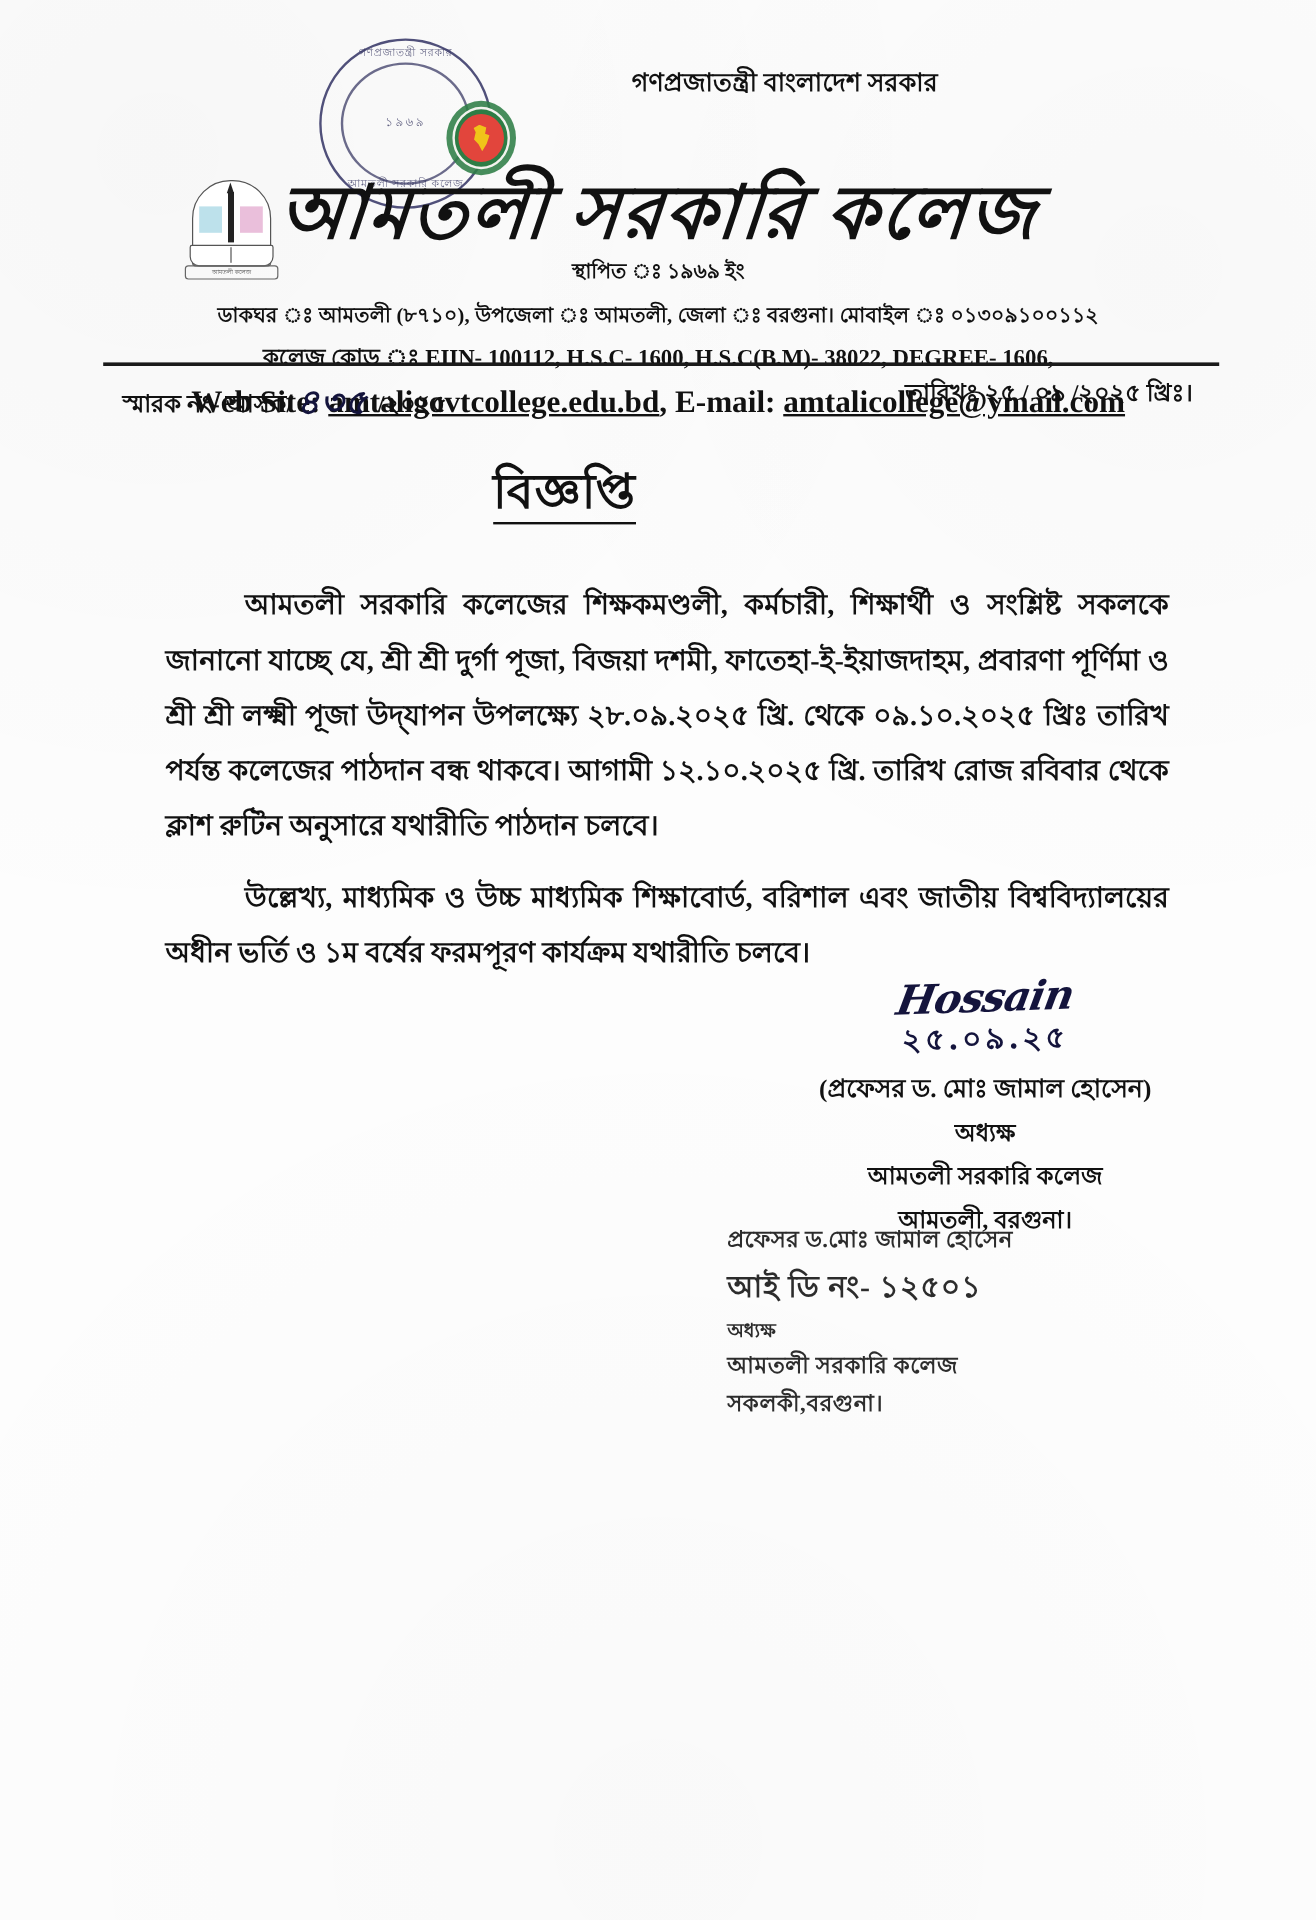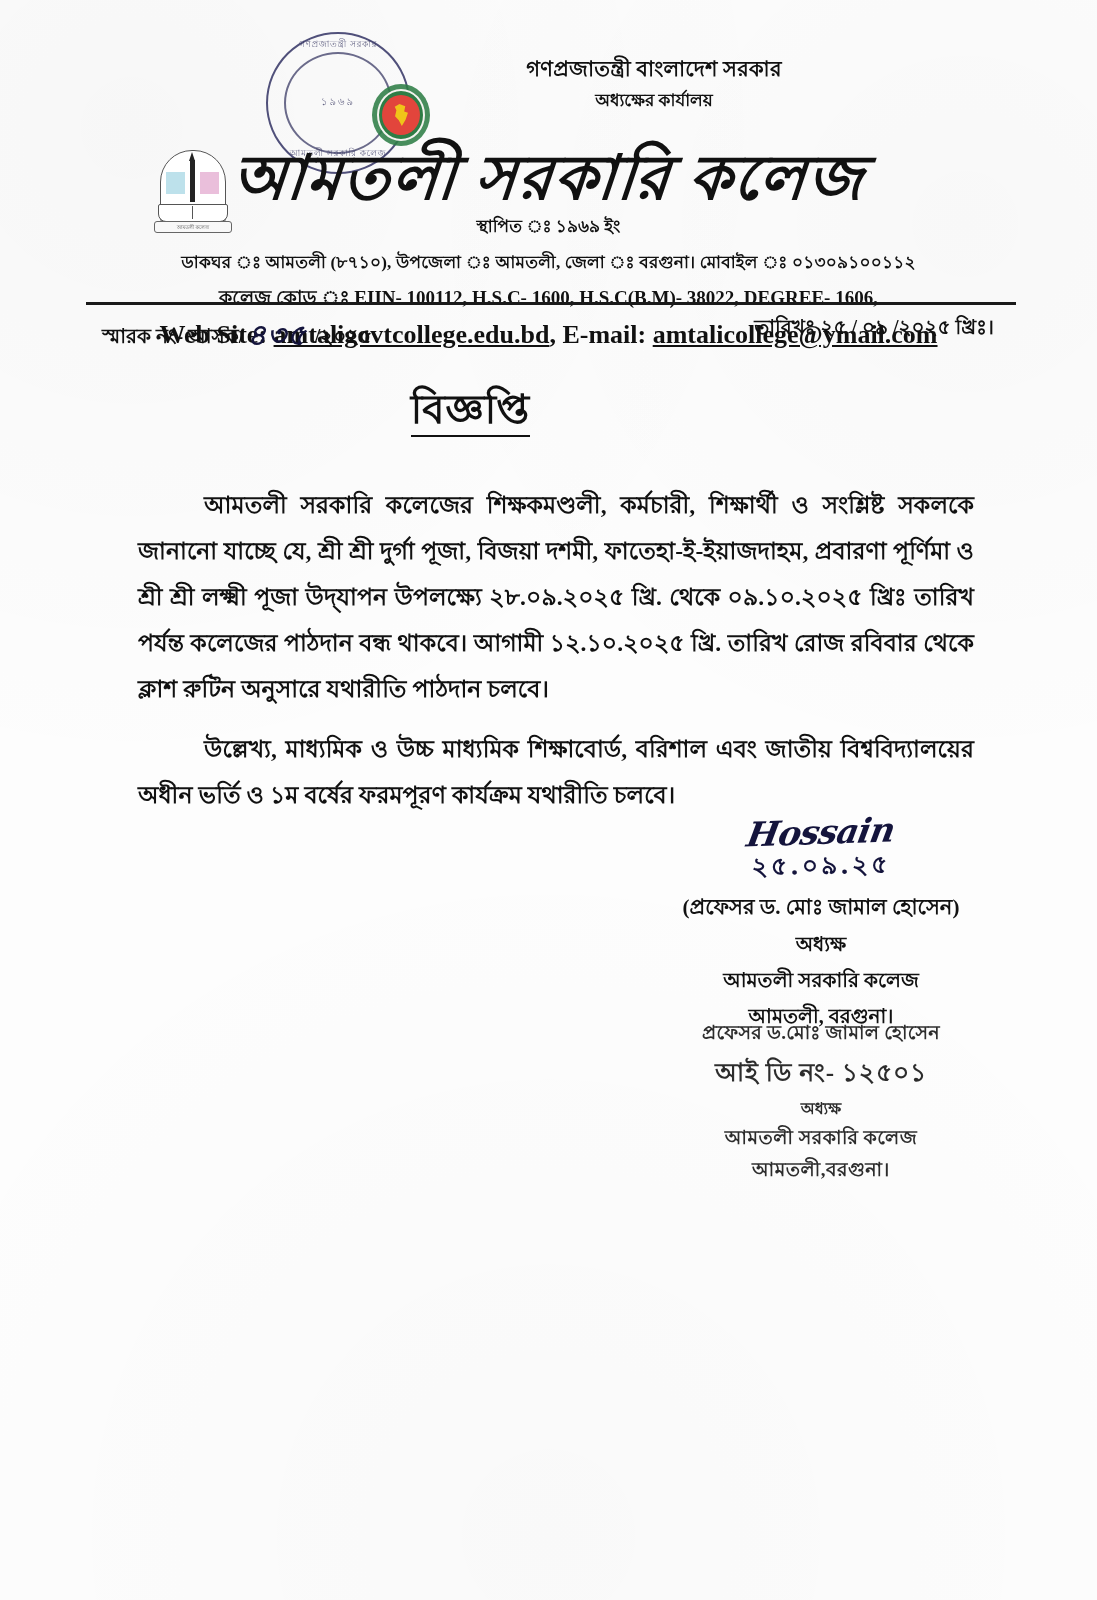--- a/index.html
+++ b/index.html
@@ -324,21 +324,20 @@
     font-weight: 700;
     margin-top: 3px;
   }
 
   
   .stamp-block {
     position: absolute;
     top: 1018px;
     left: 606px;
     width: 430px;
-    text-align: center;
     color: #1b1b1b;
     opacity: .92;
   }
   .stamp-l1 { font-size: 19px; font-weight: 700; letter-spacing: .3px; }
   .stamp-l2 { font-size: 25px; font-weight: 700; margin-top: 3px; letter-spacing: .8px; }
   .stamp-l3 { font-size: 16px; font-weight: 700; margin-top: 0px; }
   .stamp-l4 { font-size: 19px; font-weight: 700; margin-top: 0px; letter-spacing: .5px; }
   .stamp-l5 { font-size: 19px; font-weight: 700; margin-top: 0px; letter-spacing: .5px; }
 </style>
 </head>
@@ -361,21 +360,20 @@
 
       <div class="nat-emblem">
         <div class="emb-outer"></div>
         <div class="emb-ring"></div>
         <div class="emb-disc"></div>
         <div class="emb-map"></div>
       </div>
 
       <div class="gov-lines">
         <div class="gov-line1">গণপ্রজাতন্ত্রী বাংলাদেশ সরকার</div>
-        <div class="gov-line2">অধ্যক্ষের কার্যালয়</div>
       </div>
 
       <div class="college-crest">
         <div class="crest-arch"></div>
         <div class="crest-left"></div>
         <div class="crest-right"></div>
         <div class="crest-pen"></div>
         <div class="crest-book"></div>
         <div class="crest-base">আমতলী কলেজ</div>
       </div>
@@ -418,16 +416,16 @@
     <div class="sign-desig">অধ্যক্ষ</div>
     <div class="sign-org">আমতলী সরকারি কলেজ</div>
     <div class="sign-place">আমতলী, বরগুনা।</div>
   </div>
 
   <div class="stamp-block">
     <div class="stamp-l1">প্রফেসর ড.মোঃ জামাল হোসেন</div>
     <div class="stamp-l2">আই ডি নং- ১২৫০১</div>
     <div class="stamp-l3">অধ্যক্ষ</div>
     <div class="stamp-l4">আমতলী সরকারি কলেজ</div>
-    <div class="stamp-l5">আমতলী,বরগুনা।</div>
+    <div class="stamp-l5">সকলকী,বরগুনা।</div>
   </div>
 
 </div>
 
 </body></html>

